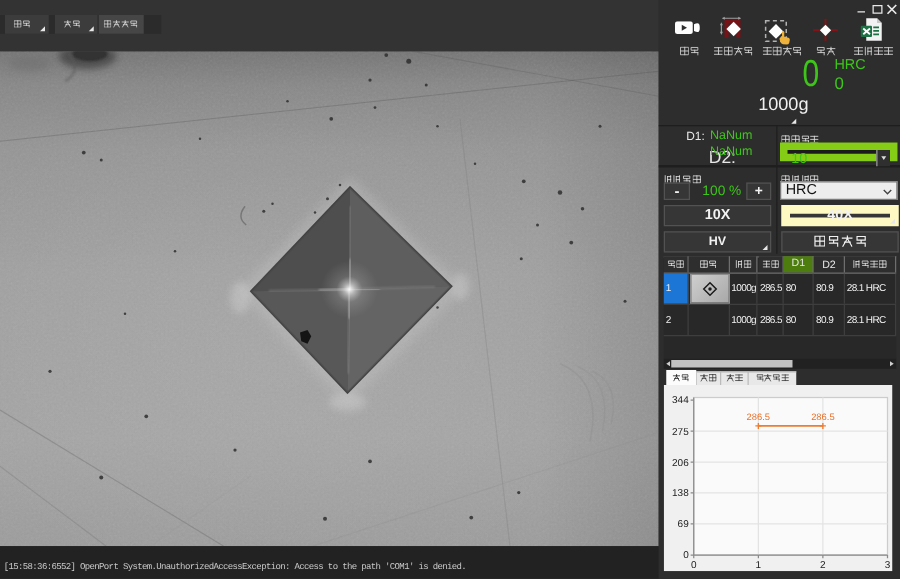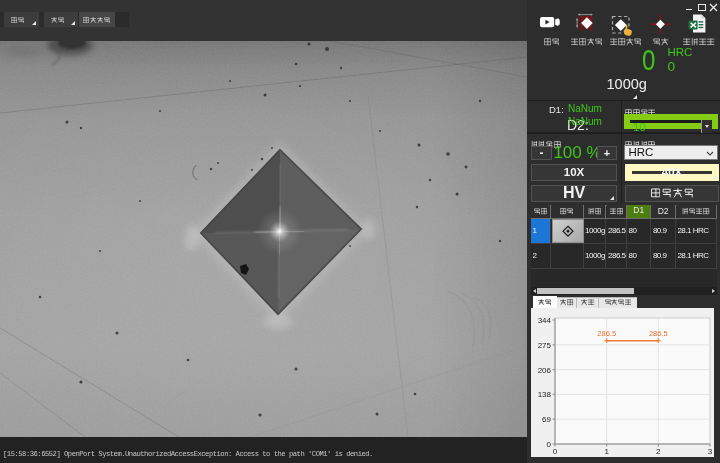--- a/index.html
+++ b/index.html
@@ -281,41 +281,41 @@
 <div class="a" style="left:530.5px;top:135px"><svg style="width:7.0px;height:7.0px;margin-right:0.8px;display:inline-block;vertical-align:middle" viewBox="0 0 12 12">
       <use href="#g2" stroke="#e4e4e4" opacity="1.0"></use>
     </svg><svg style="width:7.0px;height:7.0px;margin-right:0.8px;display:inline-block;vertical-align:middle" viewBox="0 0 12 12">
       <use href="#g2" stroke="#e4e4e4" opacity="1.0"></use>
     </svg><svg style="width:7.0px;height:7.0px;margin-right:0.8px;display:inline-block;vertical-align:middle" viewBox="0 0 12 12">
       <use href="#g4" stroke="#e4e4e4" opacity="1.0"></use>
     </svg><svg style="width:7.0px;height:7.0px;margin-right:0px;display:inline-block;vertical-align:middle" viewBox="0 0 12 12">
       <use href="#g0" stroke="#e4e4e4" opacity="1.0"></use>
     </svg></div>
 <div class="a" style="left:531px;top:145.5px;width:21px;height:14px;background:#363636;border:1px solid #525252;display:flex;align-items:center;justify-content:center;font-size:12px;font-weight:bold;color:#f2f2f2">-</div>
-<div class="a" style="left:555px;top:145.5px;width:45px;height:14px;display:flex;align-items:center;justify-content:center;font-size:17px;color:#3fc51a">100&nbsp;%</div>
+<div class="a" style="left:555px;top:145.5px;width:45px;height:14px;display:flex;align-items:center;justify-content:center;font-size:11px;color:#3fc51a">100&nbsp;%</div>
 <div class="a" style="left:597px;top:145.5px;width:20px;height:14px;background:#363636;border:1px solid #525252;display:flex;align-items:center;justify-content:center;font-size:11px;font-weight:bold;color:#f2f2f2">+</div>
 <div class="a" style="left:625px;top:135px"><svg style="width:7.0px;height:7.0px;margin-right:0.8px;display:inline-block;vertical-align:middle" viewBox="0 0 12 12">
       <use href="#g0" stroke="#e4e4e4" opacity="1.0"></use>
     </svg><svg style="width:7.0px;height:7.0px;margin-right:0.8px;display:inline-block;vertical-align:middle" viewBox="0 0 12 12">
       <use href="#g2" stroke="#e4e4e4" opacity="1.0"></use>
     </svg><svg style="width:7.0px;height:7.0px;margin-right:0.8px;display:inline-block;vertical-align:middle" viewBox="0 0 12 12">
       <use href="#g2" stroke="#e4e4e4" opacity="1.0"></use>
     </svg><svg style="width:7.0px;height:7.0px;margin-right:0px;display:inline-block;vertical-align:middle" viewBox="0 0 12 12">
       <use href="#g0" stroke="#e4e4e4" opacity="1.0"></use>
     </svg></div>
 <div class="a" style="left:624px;top:144.5px;width:94px;height:15px;background:#ededed;border:1px solid #7a7a7a">
 <div class="a" style="left:3.5px;top:0.5px;font-size:11.5px;color:#111">HRC</div>
 <svg class="a" style="right:3px;top:5px" width="8" height="5" viewBox="0 0 8 5">
       <path d="M1,1 L4,4 L7,1" stroke="#444" stroke-width="1.1" fill="none"></path>
     </svg>
 </div>
 <div class="a" style="left:531px;top:163.5px;width:86px;height:17px;background:#363636;border:1px solid #525252;display:flex;align-items:center;justify-content:center;font-size:11.5px;font-weight:bold;color:#f2f2f2">10X</div>
 <div class="a" style="left:625px;top:163.5px;width:94px;height:17px;background:#363636;border:7px solid #fef9c3;display:flex;align-items:center;justify-content:center;font-size:11.5px;font-weight:bold;color:#f2f2f2">40X</div>
 <div class="tri" style="left:712px;top:174.5px;border-left:4.5px solid transparent;border-bottom:4.5px solid #e8e8e8"></div>
-<div class="a" style="left:531px;top:184.5px;width:86px;height:17px;background:#363636;border:1px solid #525252;display:flex;align-items:center;justify-content:center;font-size:16px;font-weight:bold;color:#f2f2f2">HV</div>
+<div class="a" style="left:531px;top:184.5px;width:86px;height:17px;background:#363636;border:1px solid #525252;display:flex;align-items:center;justify-content:center;font-size:10px;font-weight:bold;color:#f2f2f2">HV</div>
 <div class="tri" style="left:610px;top:195.5px;border-left:4.5px solid transparent;border-bottom:4.5px solid #e8e8e8"></div>
 <div class="a" style="left:625px;top:184.5px;width:94px;height:17px;background:#363636;border:1px solid #525252;display:flex;align-items:center;justify-content:center;font-size:11px;font-weight:bold;color:#f2f2f2">
     <svg style="width:9.8px;height:9.8px;margin-right:1.2px;display:inline-block;vertical-align:middle" viewBox="0 0 12 12">
       <use href="#g0" stroke="#f2f2f2" opacity="1.0"></use>
     </svg>
     <svg style="width:9.8px;height:9.8px;margin-right:1.2px;display:inline-block;vertical-align:middle" viewBox="0 0 12 12">
       <use href="#g4" stroke="#f2f2f2" opacity="1.0"></use>
     </svg>
     <svg style="width:9.8px;height:9.8px;margin-right:1.2px;display:inline-block;vertical-align:middle" viewBox="0 0 12 12">
       <use href="#g3" stroke="#f2f2f2" opacity="1.0"></use>

